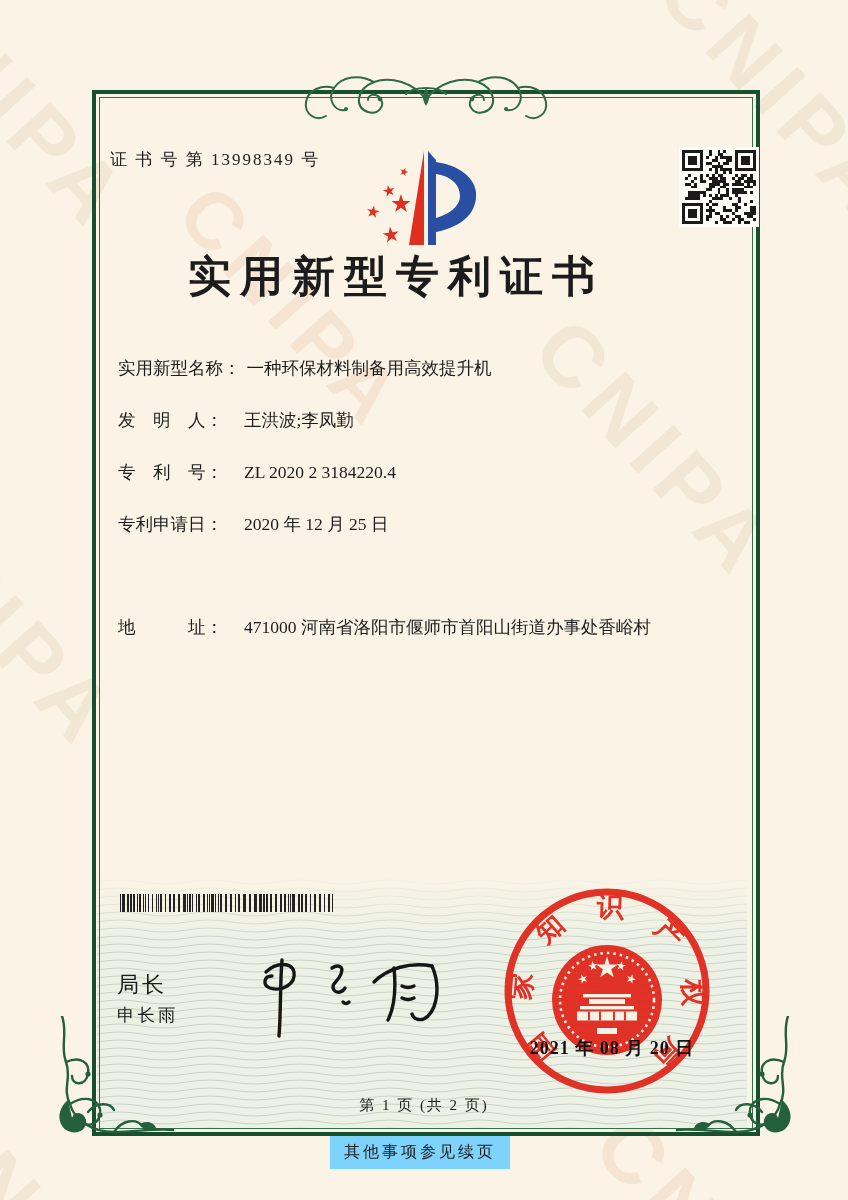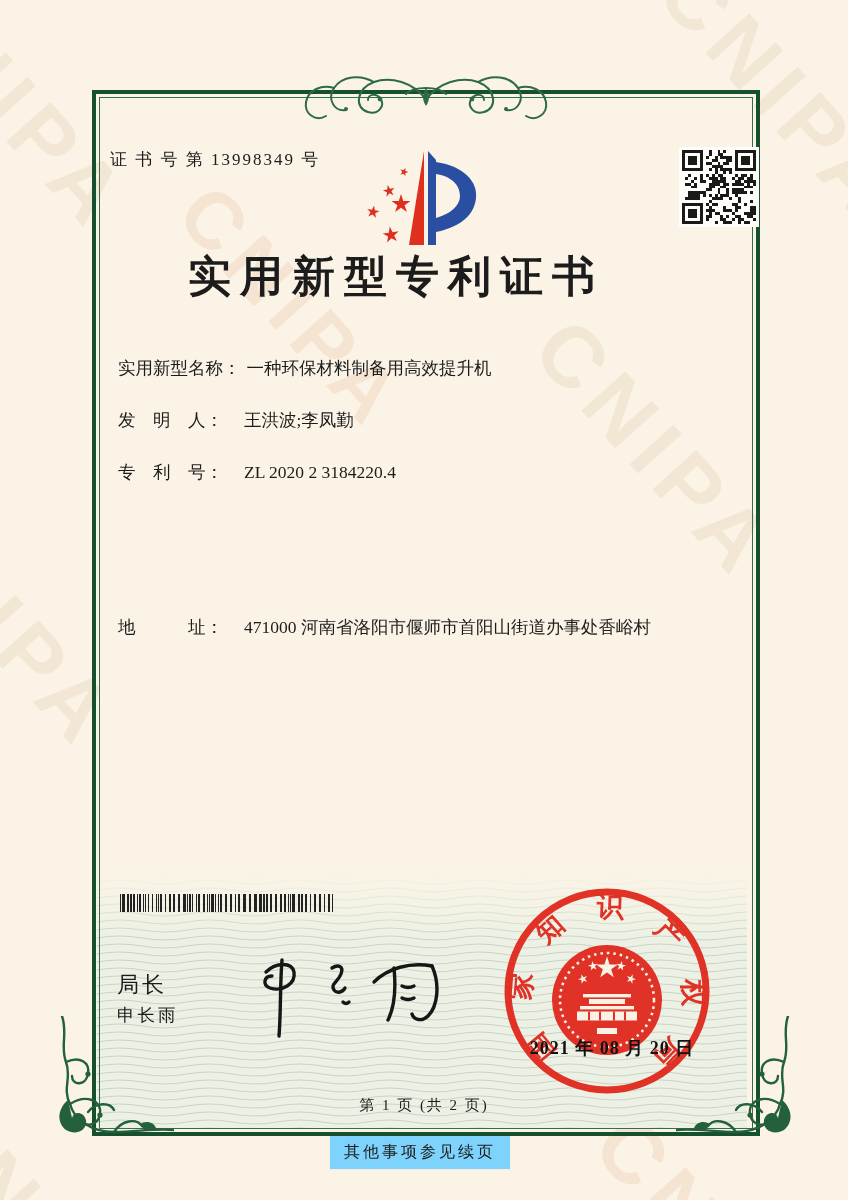--- a/index.html
+++ b/index.html
@@ -368,20 +368,23 @@
 
     <div class="field-row" style="top:356px">
       <span class="flabel">实用新型名称：</span><span class="fvalue">一种环保材料制备用高效提升机</span>
     </div>
     <div class="field-row" style="top:408px">
       <span class="flabel">发　明　人：</span><span class="fvalue">王洪波;李凤勤</span>
     </div>
     <div class="field-row" style="top:460px">
       <span class="flabel">专　利　号：</span><span class="fvalue">ZL 2020 2 3184220.4</span>
     </div>
+    <div class="field-row" style="top:512px">
+      <span class="flabel">专利申请日：</span><span class="fvalue">2020 年 12 月 25 日</span>
+    </div>
     <div class="field-row" style="top:615px">
       <span class="flabel">地　　　址：</span><span class="fvalue">471000 河南省洛阳市偃师市首阳山街道办事处香峪村</span>
     </div>
 
 
     <svg class="barcode" id="barcode-svg" width="216" height="18">
         <rect x="0" y="0" width="1" height="18" fill="#222"></rect>
         <rect x="2" y="0" width="3" height="18" fill="#222"></rect>
         <rect x="7" y="0" width="2" height="18" fill="#222"></rect>
         <rect x="10" y="0" width="2" height="18" fill="#222"></rect>

